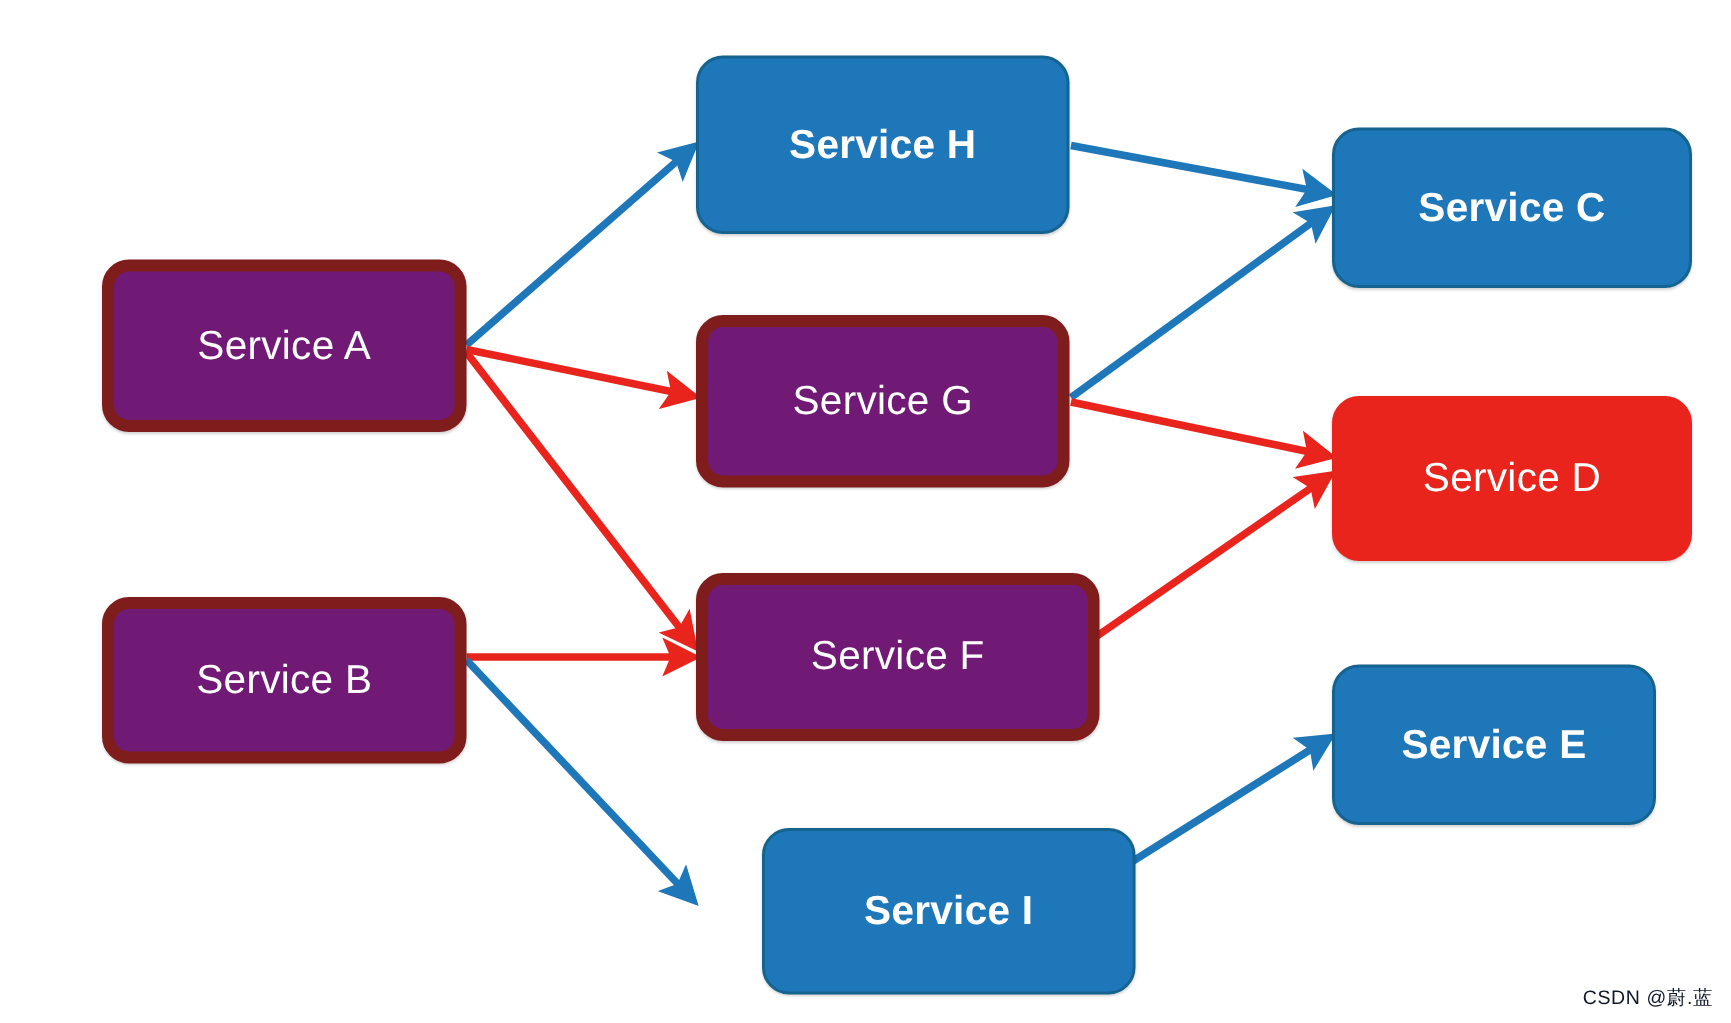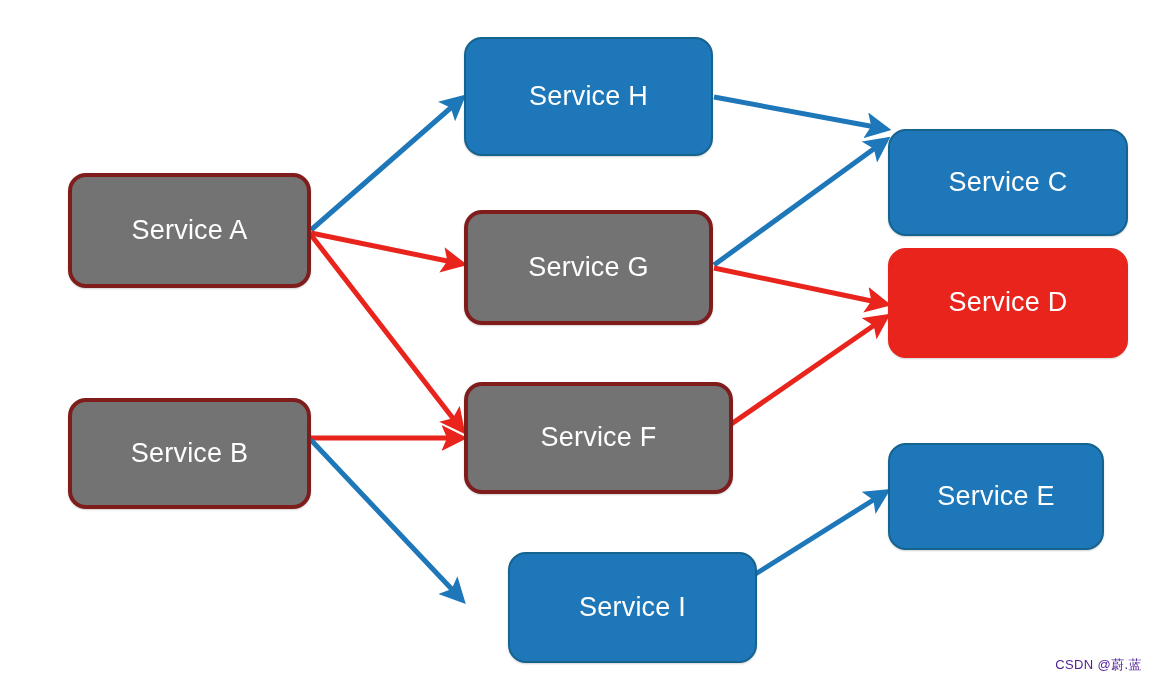--- a/index.html
+++ b/index.html
@@ -26,28 +26,29 @@
     border-radius: 18px;
     color: #ffffff;
     font-size: 27px;
     font-weight: 400;
     letter-spacing: 0.2px;
     text-align: center;
     line-height: 1.1;
     user-select: none;
   }
   .node.salmon {
-    background: #737373;
-    border: 4px solid #7f1d1d;
+    background: #701a75;
+    border: 8px solid #7f1d1d;
     box-shadow: 0 1px 2px rgba(0,0,0,0.18);
   }
   .node.blue {
     background: #1E77B8;
     border: 2px solid #15638F;
     box-shadow: 0 1px 2px rgba(0,0,0,0.18);
+    font-weight: bold;
   }
   .node.red {
     background: #E8241C;
     border: 2px solid #E8241C;
     box-shadow: 0 1px 2px rgba(0,0,0,0.18);
   }
   .node .label {
     pointer-events: none;
   }
   #edges {
@@ -60,21 +61,21 @@
   }
   .edge-line {
     fill: none;
     stroke-width: 5;
     stroke-linecap: butt;
   }
   #watermark {
     position: absolute;
     right: 12px;
     bottom: 8px;
-    color: #4c1d95;
+    color: #0f172a;
     font-size: 13px;
     letter-spacing: 0.4px;
     user-select: none;
   }
 </style>
 </head>
 <body>
 
 <div id="canvas">
 
@@ -113,24 +114,24 @@
       </div>
       <div class="node salmon" style="left: 464px; top: 210px; width: 249px; height: 115px;">
         <span class="label">Service G</span>
       </div>
       <div class="node salmon" style="left: 464px; top: 382px; width: 269px; height: 112px;">
         <span class="label">Service F</span>
       </div>
       <div class="node blue" style="left: 464px; top: 552px; width: 249px; height: 111px; margin-left: 44px;">
         <span class="label">Service I</span>
       </div>
-      <div class="node blue" style="left: 888px; top: 85px; width: 240px; height: 107px; margin-top: 44px;">
+      <div class="node blue" style="left: 888px; top: 85px; width: 240px; height: 107px;">
         <span class="label">Service C</span>
       </div>
-      <div class="node red" style="left: 888px; top: 248px; width: 240px; height: 110px;">
+      <div class="node red" style="left: 888px; top: 264px; width: 240px; height: 110px;">
         <span class="label">Service D</span>
       </div>
       <div class="node blue" style="left: 888px; top: 443px; width: 216px; height: 107px;">
         <span class="label">Service E</span>
       </div>
     </div>
 
   <div id="watermark">CSDN @蔚.蓝</div>
 </div>
 

